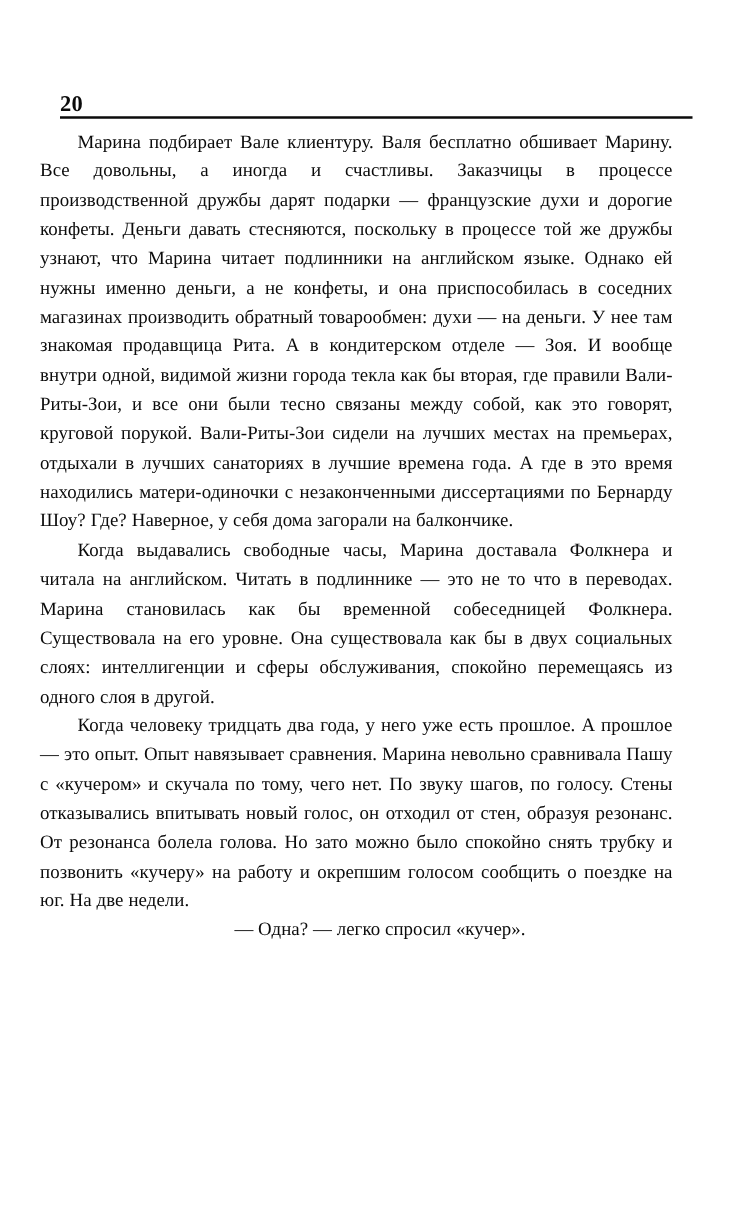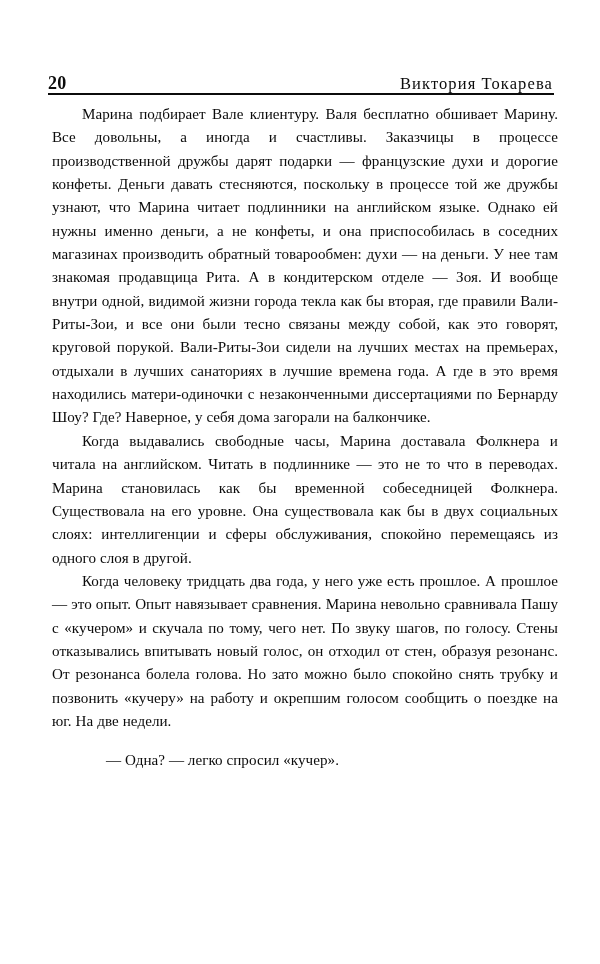--- a/index.html
+++ b/index.html
@@ -58,57 +58,56 @@
     left: 48px;
     top: 93px;
     width: 506px;
     height: 2px;
     background: #0b0b0b;
   }
 
   
   .textblock {
     position: absolute;
-    left: 52px;
+    left: 32px;
     top: 103px;
     width: 506px;
   }
 
   .para {
     margin: 0;
     font-size: 15.1px;
     line-height: 23.35px;
     text-align: justify;
     text-align-last: left;
     text-indent: 30px;
     hyphens: auto;
     -webkit-hyphens: auto;
     word-spacing: 0.1px;
     letter-spacing: 0.05px;
   }
 
   
   .dialogue {
-    margin: 16px;
+    margin: 0;
     font-size: 15.1px;
     line-height: 23.35px;
-    text-align: left;
+    text-align: center;
     text-indent: 38px;
     white-space: nowrap;
     letter-spacing: 0.05px;
   }
 </style>
 </head>
 <body>
 
 <div class="page">
 
   <div class="running-head">
     <span class="folio">20</span>
-    <span class="author">Виктория Токарева</span>
   </div>
 
   <div class="head-rule"></div>
 
   <div class="textblock">
     <p class="para">Марина подбирает Вале клиентуру. Валя бесплатно обшивает Марину. Все довольны, а иногда и счастливы. Заказчицы в процессе производственной дружбы дарят подарки — французские духи и дорогие конфеты. Деньги давать стесняются, поскольку в процессе той же дружбы узнают, что Марина читает подлинники на английском языке. Однако ей нужны именно деньги, а не конфеты, и она приспособилась в соседних магазинах производить обратный товарообмен: духи — на деньги. У нее там знакомая продавщица Рита. А в кондитерском отделе — Зоя. И вообще внутри одной, видимой жизни города текла как бы вторая, где правили Вали-Риты-Зои, и все они были тесно связаны между собой, как это говорят, круговой порукой. Вали-Риты-Зои сидели на лучших местах на премьерах, отдыхали в лучших санаториях в лучшие времена года. А где в это время находились матери-одиночки с незаконченными диссертациями по Бернарду Шоу? Где? Наверное, у себя дома загорали на балкончике.</p>
     <p class="para">Когда выдавались свободные часы, Марина доставала Фолкнера и читала на английском. Читать в подлиннике — это не то что в переводах. Марина становилась как бы временной собеседницей Фолкнера. Существовала на его уровне. Она существовала как бы в двух социальных слоях: интеллигенции и сферы обслуживания, спокойно перемещаясь из одного слоя в другой.</p>
     <p class="para">Когда человеку тридцать два года, у него уже есть прошлое. А прошлое — это опыт. Опыт навязывает сравнения. Марина невольно сравнивала Пашу с «кучером» и скучала по тому, чего нет. По звуку шагов, по голосу. Стены отказывались впитывать новый голос, он отходил от стен, образуя резонанс. От резонанса болела голова. Но зато можно было спокойно снять трубку и позвонить «кучеру» на работу и окрепшим голосом сообщить о поездке на юг. На две недели.</p>
 
     <p class="dialogue">— Одна? — легко спросил «кучер».</p>

